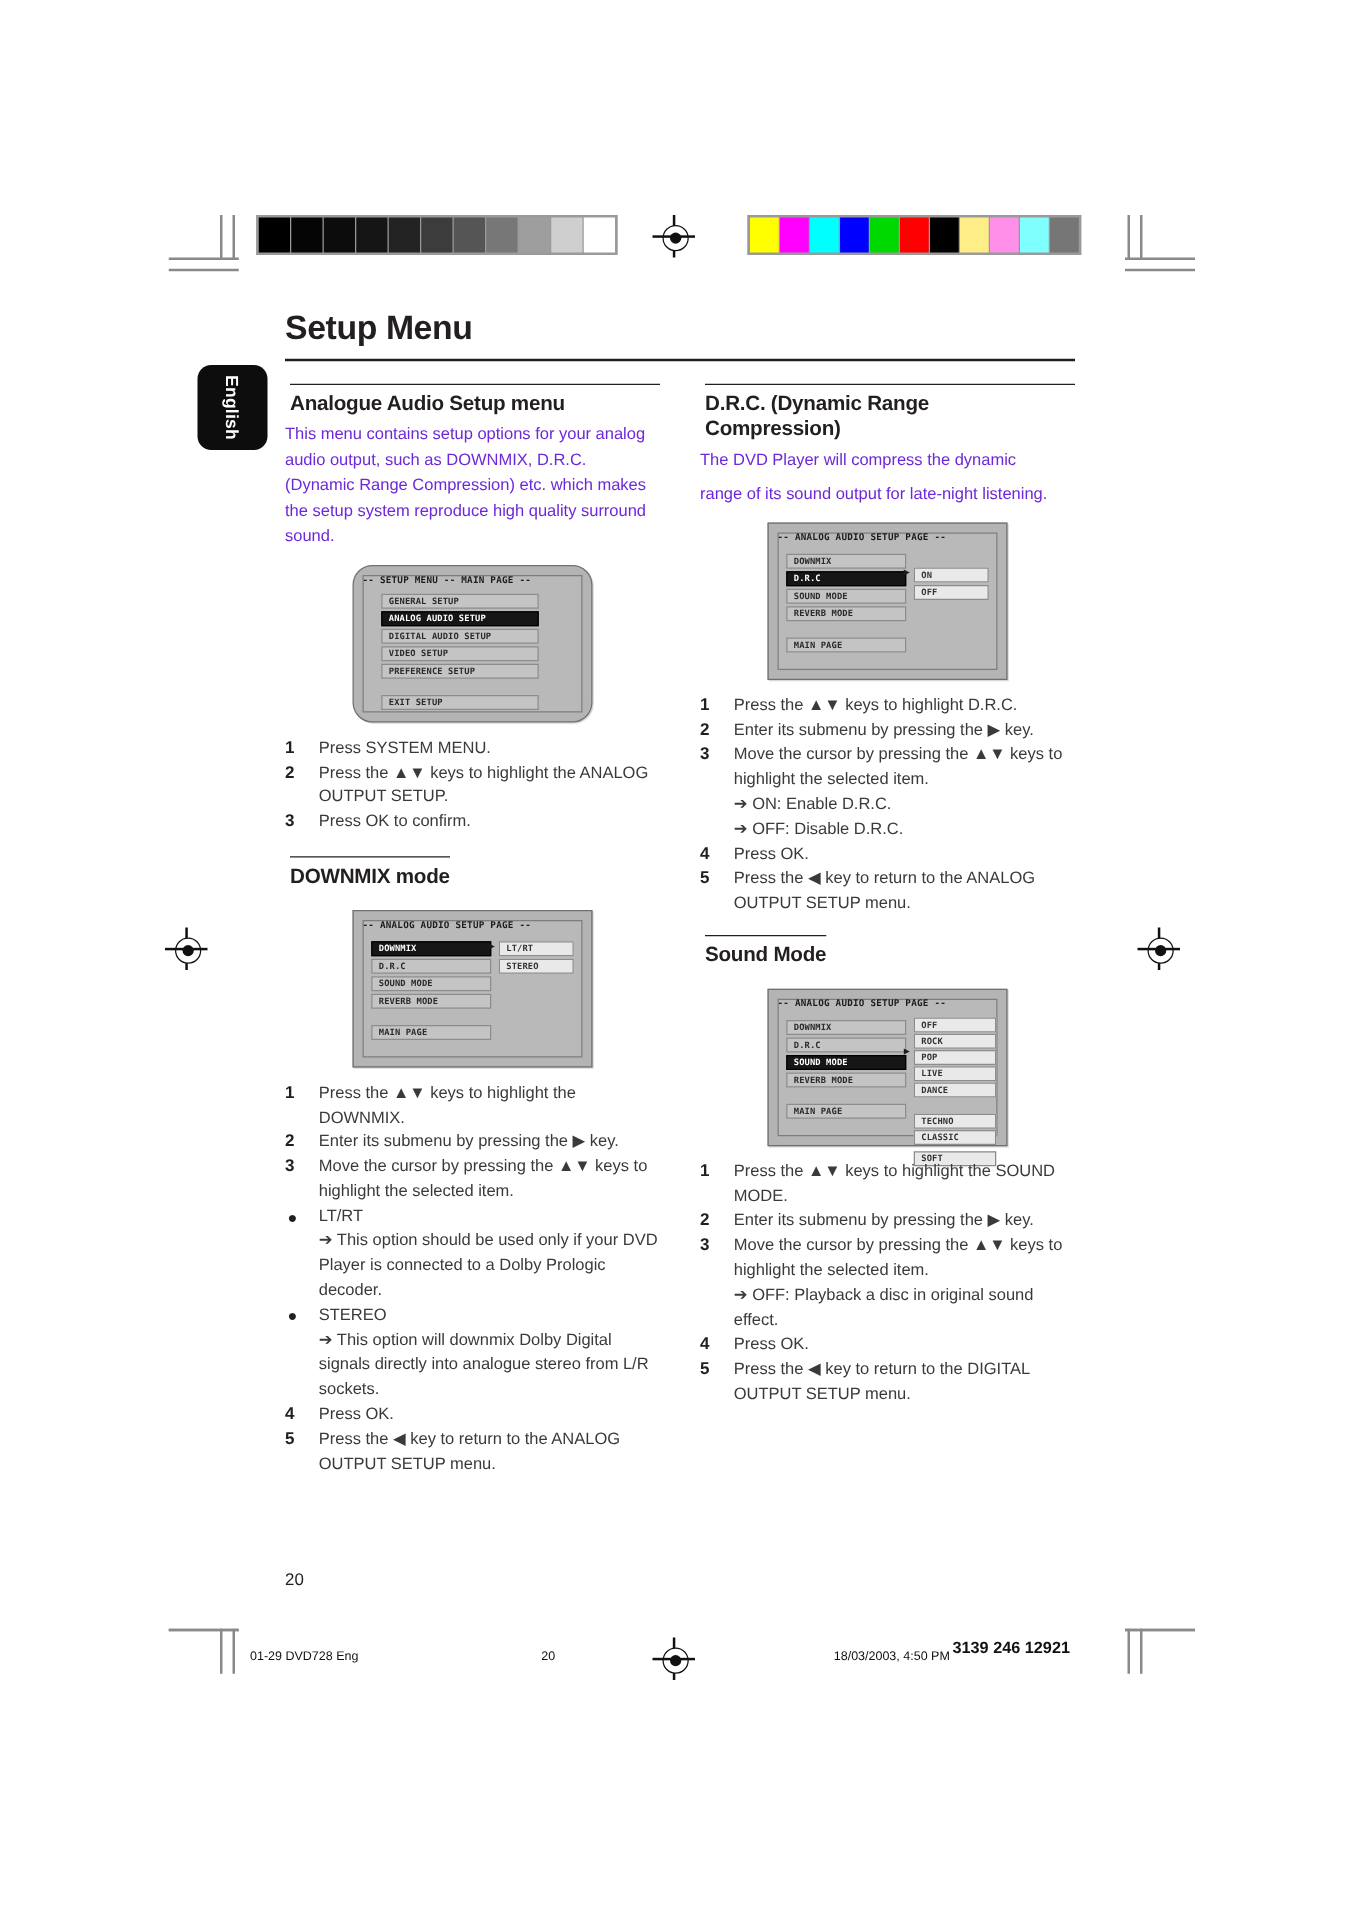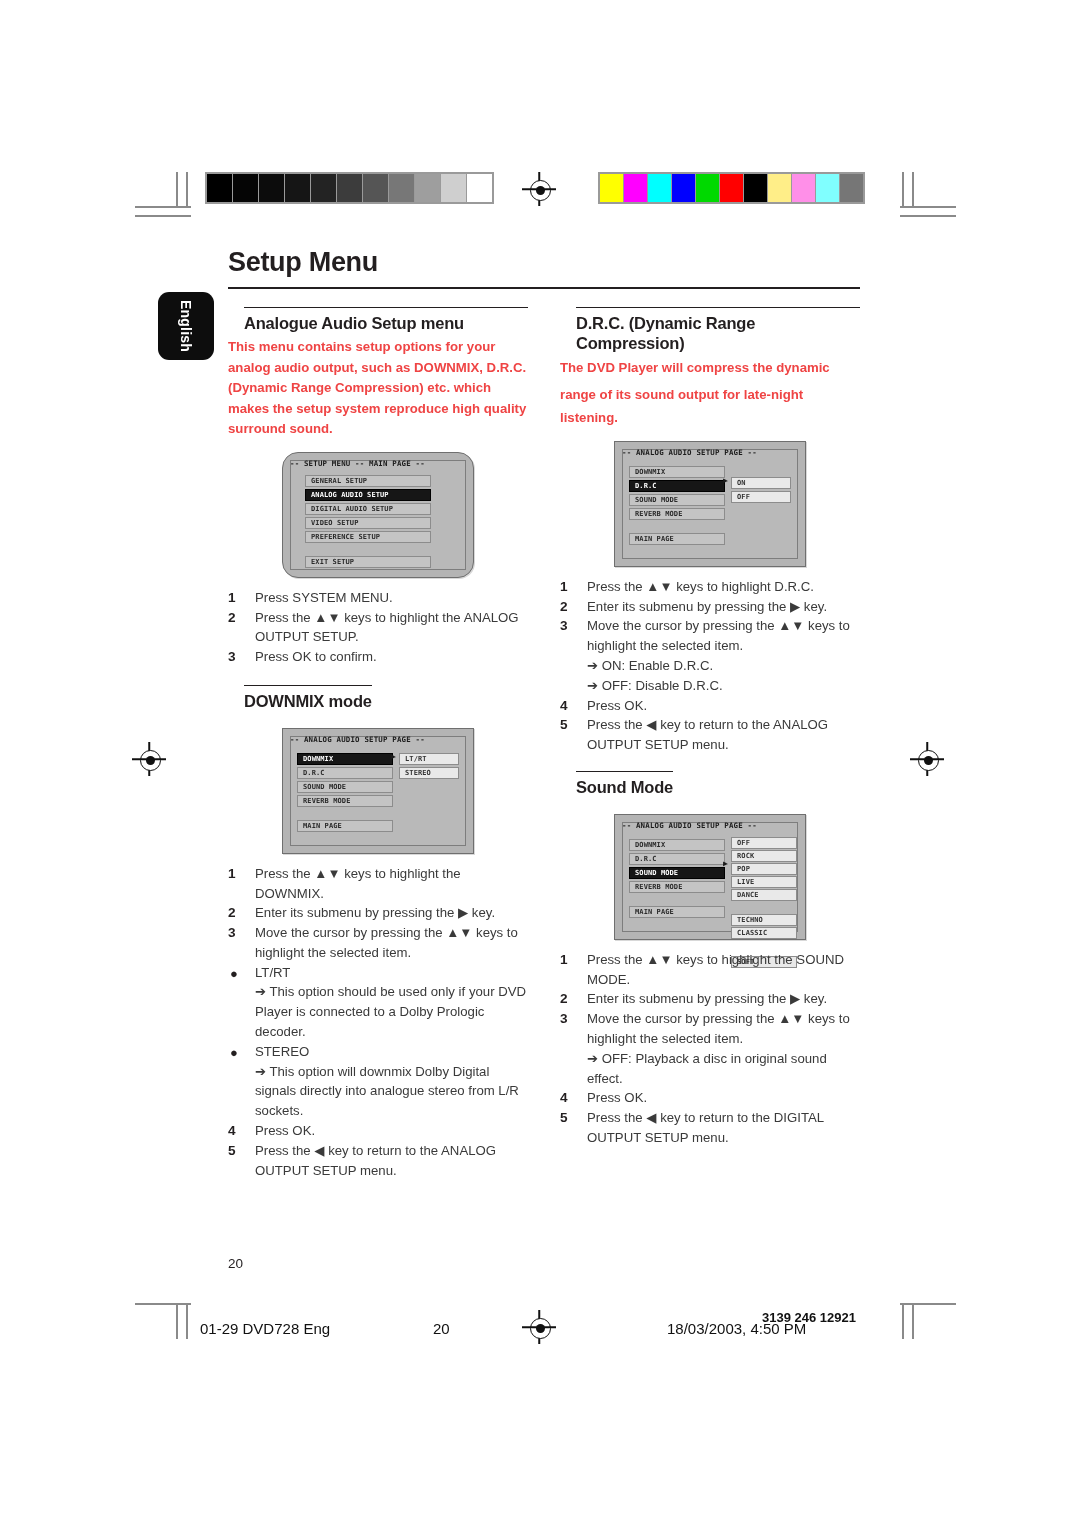--- a/index.html
+++ b/index.html
@@ -42,28 +42,28 @@
     position:absolute;left:50%;top:50%;
     transform:translate(-50%,-50%) rotate(90deg);
     color:#fff;font-size:14px;font-weight:bold;white-space:nowrap;
     letter-spacing:0.2px;
   }
 
   .cols{display:flex;gap:32px;}
   .col{width:300px;}
 
   h2{
-    font-size:16.5px;font-weight:bold;margin:0 0 4px 16px;line-height:1.26;
+    font-size:16.5px;font-weight:bold;margin:0 0 4px 4px;line-height:1.26;
     letter-spacing:-0.2px;padding-top:5px;
     border-top:1.6px solid #231f20;
   }
   h2.narrow{border-top:none;}
 
   p.body{
-    font-size:13.2px;line-height:1.55;margin:0 0 4px 0;color:#ef4444;font-weight:bold;
+    font-size:13.2px;line-height:1.55;margin:0 0 4px 0;color:#6d28d9;
   }
   p.body.loose{line-height:1.75;}
 
   ol.steps{margin:0;padding:0;list-style:none;}
   ol.steps li{
     position:relative;padding-left:27px;font-size:13.2px;line-height:1.5;
     color:#3a3a3a;margin-bottom:0px;
   }
   ol.steps li .num{
     position:absolute;left:0;top:0;font-weight:bold;color:#231f20;font-size:13.6px;
@@ -97,21 +97,21 @@
   }
   .row.hl{background:#161616;color:#ffffff;border-color:#000;}
   .row.light{background:#e9e9e9;color:#333;}
   .sel-arrow{position:absolute;font-size:8px;color:#1b1b1b;font-family:"DejaVu Sans Mono", monospace;}
 
   
   .folio{position:absolute;left:228px;top:1256px;font-size:13.5px;color:#231f20;}
 
   
   .footer{position:absolute;left:0;right:0;top:1300px;height:60px;}
-  .footer .ftext{position:absolute;font-size:15px;color:#111;font-family:"Liberation Sans", sans-serif;}
+  .footer .ftext{position:absolute;font-size:10px;color:#111;font-family:"Liberation Sans", sans-serif;}
   .footer .code{position:absolute;font-size:13px;font-weight:bold;color:#111;}
   .frule{position:absolute;background:#8a8a8a;}
 </style>
 </head>
 <body>
 
 <div class="page">
 
   <div class="cmark" style="left:135px;top:206px;width:56px;height:2px;"></div>
   <div class="cmark" style="left:176px;top:172px;width:2px;height:36px;"></div>
@@ -297,21 +297,21 @@
             <div class="row" style="margin-top:13px;">MAIN PAGE</div>
           </div>
           <div class="sel-arrow" style="left:108px;top:44px;">▶</div>
           <div class="menu" style="left:116px;top:22px;width:66px;">
             <div class="row light" style="margin-bottom:1px;">OFF</div>
             <div class="row light" style="margin-bottom:1px;">ROCK</div>
             <div class="row light" style="margin-bottom:1px;">POP</div>
             <div class="row light" style="margin-bottom:1px;">LIVE</div>
             <div class="row light" style="margin-bottom:13px;">DANCE</div>
             <div class="row light" style="margin-bottom:1px;">TECHNO</div>
-            <div class="row light" style="margin-bottom:17px;">CLASSIC</div>
+            <div class="row light" style="margin-bottom:5px;">CLASSIC</div>
             <div class="row light" style="margin-bottom:1px;">SOFT</div>
           </div>
         </div>
 
         <ol class="steps">
           <li><span class="num">1</span><span>Press the ▲▼ keys to highlight the SOUND MODE.</span></li>
           <li><span class="num">2</span><span>Enter its submenu by pressing the ▶  key.</span></li>
           <li><span class="num">3</span><span>Move the cursor by pressing the ▲▼ keys to highlight the selected item.</span></li>
         </ol>
         <div class="sub">➔ OFF: Playback a disc in original sound effect.</div>

